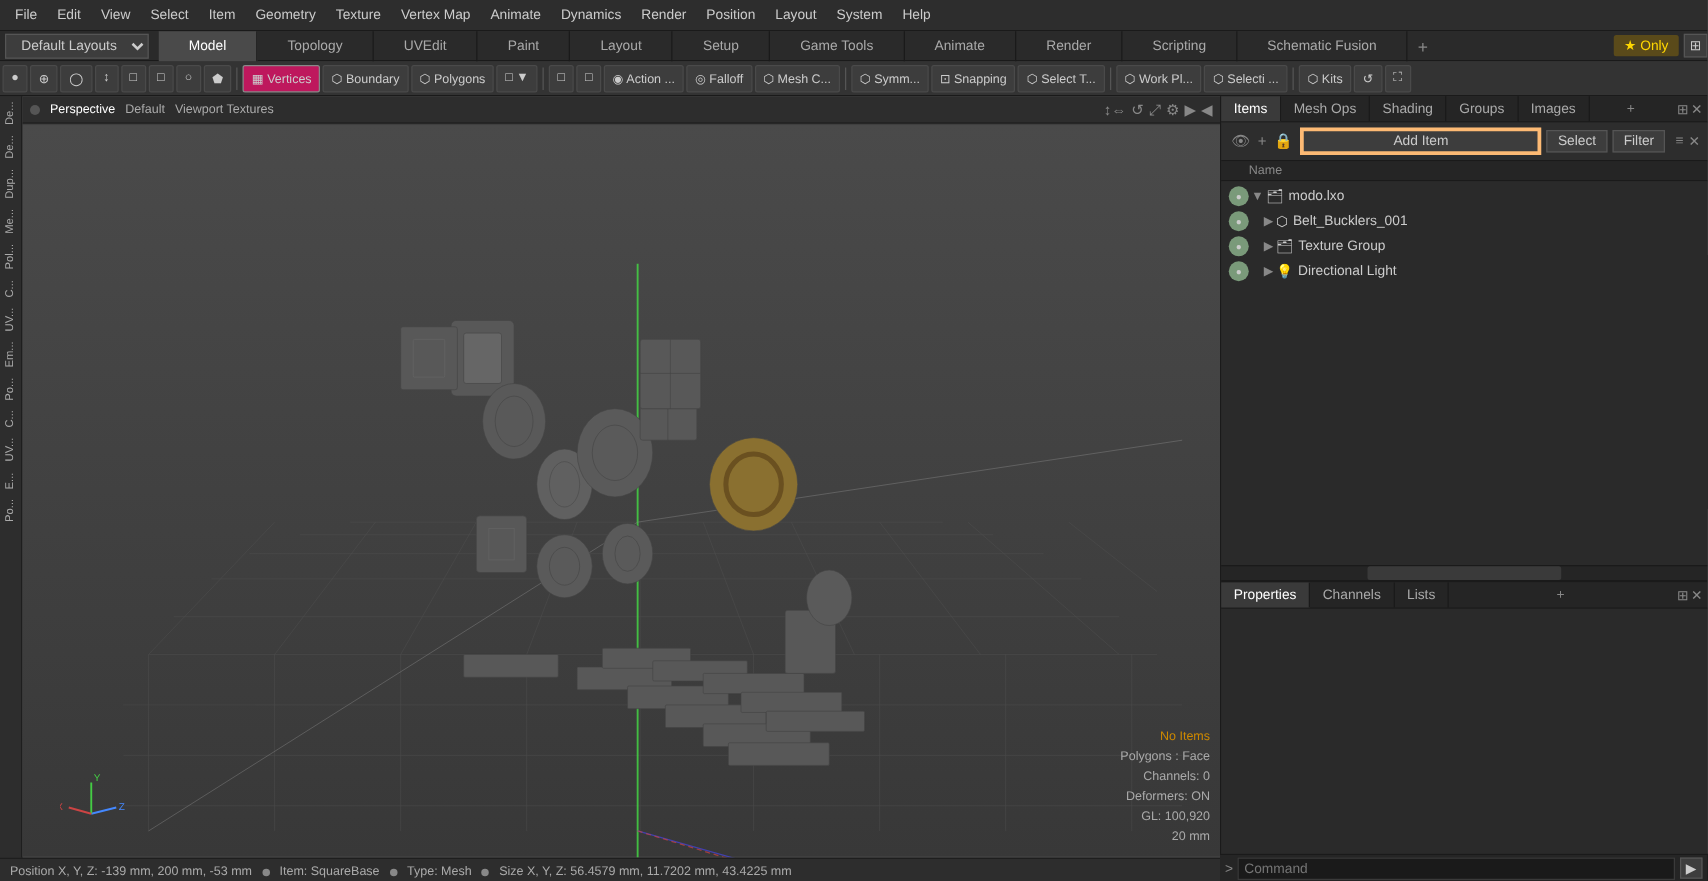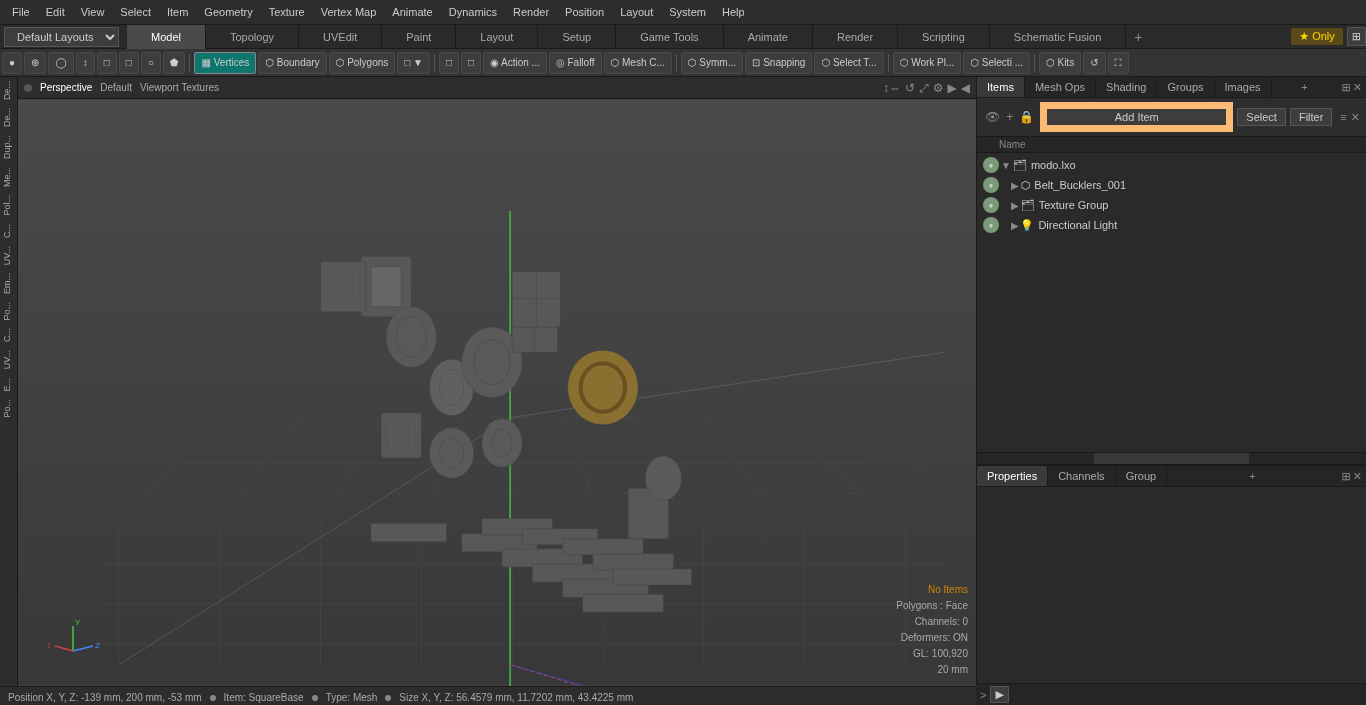--- a/index.html
+++ b/index.html
@@ -16,21 +16,21 @@
     .layout-tab { padding: 0 24px; height: 24px; line-height: 24px; color: #aaa; cursor: pointer; border-right: 1px solid #1a1a1a; font-size: 11px; }
     .layout-tab.active { background: #4a4a4a; color: #fff; }
     .layout-tab-add { padding: 0 8px; color: #888; cursor: pointer; line-height: 24px; font-size: 14px; }
     .layout-right { margin-left: auto; display: flex; align-items: center; gap: 4px; }
     .star-only { background: #5a4a1a; color: #ffd700; padding: 2px 8px; font-size: 11px; border-radius: 2px; }
     .layout-btn { background: #3d3d3d; border: 1px solid #555; color: #ccc; padding: 2px 4px; font-size: 11px; cursor: pointer; }
 
     
     #tool-bar { display: flex; align-items: center; background: #333; height: 28px; border-bottom: 1px solid #1a1a1a; gap: 2px; padding: 0 2px; flex-wrap: nowrap; overflow: hidden; }
     .tool-btn { background: #3d3d3d; border: 1px solid #4a4a4a; color: #ccc; padding: 1px 6px; font-size: 10px; height: 22px; cursor: pointer; white-space: nowrap; border-radius: 2px; display: flex; align-items: center; gap: 2px; }
-    .tool-btn.active { background: #0f766e; border-color: #888; }
+    .tool-btn.active { background: #be185d; border-color: #888; }
     .tool-separator { width: 1px; background: #555; height: 18px; margin: 0 2px; }
 
     
     #main-area { display: flex; height: calc(705px - 22px - 24px - 28px - 22px); }
 
     
     #left-sidebar { width: 18px; background: #2d2d2d; border-right: 1px solid #1a1a1a; display: flex; flex-direction: column; }
     .sidebar-label { writing-mode: vertical-rl; transform: rotate(180deg); font-size: 9px; color: #aaa; padding: 4px 2px; cursor: pointer; white-space: nowrap; }
 
     
@@ -52,21 +52,21 @@
     
     #right-panel { width: 390px; background: #2d2d2d; border-left: 1px solid #1a1a1a; display: flex; flex-direction: column; }
 
     
     #items-panel { flex: 1; display: flex; flex-direction: column; border-bottom: 2px solid #1a1a1a; }
     #items-tabs { display: flex; background: #252525; border-bottom: 1px solid #1a1a1a; }
     .items-tab { padding: 4px 10px; color: #aaa; cursor: pointer; font-size: 11px; border-right: 1px solid #1a1a1a; }
     .items-tab.active { background: #3a3a3a; color: #fff; }
     .items-tab-add { padding: 4px 8px; color: #888; cursor: pointer; margin-left: auto; }
     #items-toolbar { display: flex; align-items: center; padding: 4px 6px; gap: 4px; background: #2d2d2d; border-bottom: 1px solid #1a1a1a; }
-    .add-item-btn { background: #3d3d3d; border: 7px solid #fdba74; color: #ccc; padding: 2px 8px; font-size: 11px; flex: 1; cursor: pointer; }
+    .add-item-btn { background: #3d3d3d; border: 3px solid #fdba74; color: #ccc; padding: 2px 8px; font-size: 11px; flex: 1; cursor: pointer; }
     .select-btn { background: #3d3d3d; border: 1px solid #555; color: #ccc; padding: 2px 8px; font-size: 11px; cursor: pointer; }
     .filter-btn { background: #3d3d3d; border: 1px solid #555; color: #ccc; padding: 2px 8px; font-size: 11px; cursor: pointer; }
     .items-toolbar-icons { display: flex; gap: 2px; align-items: center; }
     .toolbar-icon-btn { color: #888; cursor: pointer; font-size: 12px; background: none; border: none; padding: 2px; }
 
     #items-list-header { display: flex; align-items: center; padding: 2px 6px; background: #252525; border-bottom: 1px solid #1a1a1a; }
     .items-list-col { color: #888; font-size: 10px; }
     .items-list-col.name { flex: 1; }
     .items-eye-col { width: 16px; }
 
@@ -427,21 +427,21 @@
 
       <div id="items-scroll">
         <div style="height:100%; background: #3a3a3a; width: 40%; margin-left: 30%; border-radius: 2px;"></div>
       </div>
     </div>
 
     <div id="properties-panel">
       <div id="props-tabs">
         <div class="props-tab active">Properties</div>
         <div class="props-tab">Channels</div>
-        <div class="props-tab">Group</div>
+        <div class="props-tab">Lists</div>
         <div class="props-tab-add">+</div>
         <div class="right-panel-controls">
           <span class="rp-ctrl">⊞</span>
           <span class="rp-ctrl">✕</span>
         </div>
       </div>
       <div id="props-content">
         
       </div>
     </div>
@@ -454,14 +454,15 @@
   <span class="status-dot"></span>
   <span>Item: SquareBase</span>
   <span class="status-dot"></span>
   <span>Type: Mesh</span>
   <span class="status-dot"></span>
   <span>Size X, Y, Z:  56.4579 mm, 11.7202 mm, 43.4225 mm</span>
 </div>
 
 <div id="command-bar" style="display:flex; background:#252525; height:22px; border-top:1px solid #1a1a1a; align-items:center; padding:0 4px; position:fixed; bottom:0; left:0; width:390px; left:976px;">
   <span class="cmd-prompt">&gt;</span>
+  <input type="text" id="cmd-input" class="cmd-input" style="flex: 1 1 0%; background: rgb(26, 26, 26); border: 1px solid rgb(58, 58, 58); color: rgb(204, 204, 204); padding: 1px 4px; font-size: 11px; height: 18px; font-family: Arial;" placeholder="Command">
   <button class="cmd-run-btn">▶</button>
 </div>
 
 </body></html>

